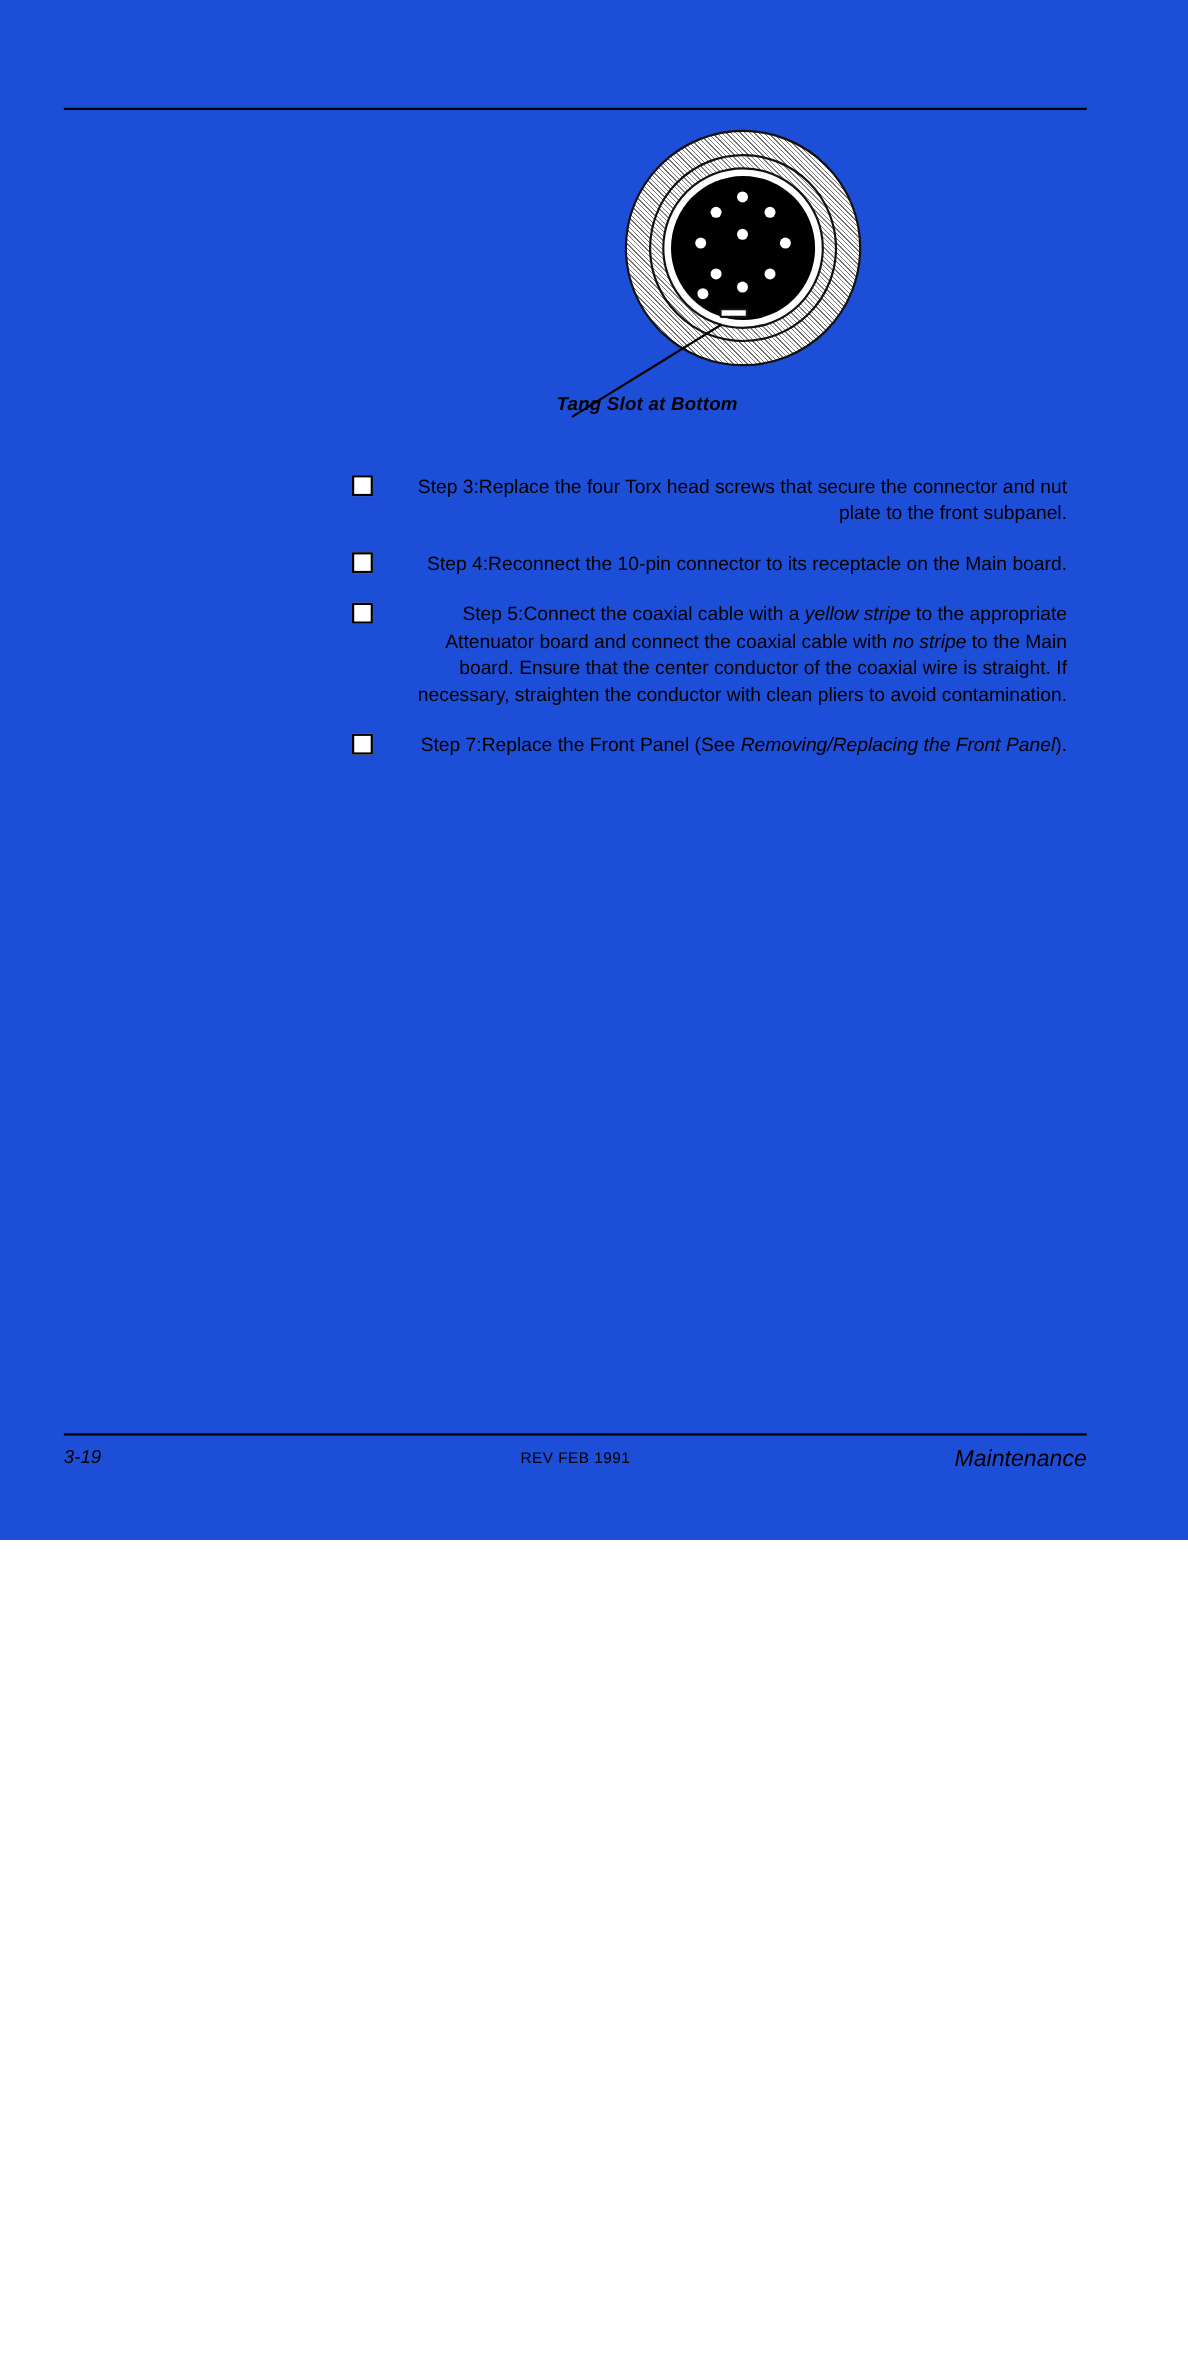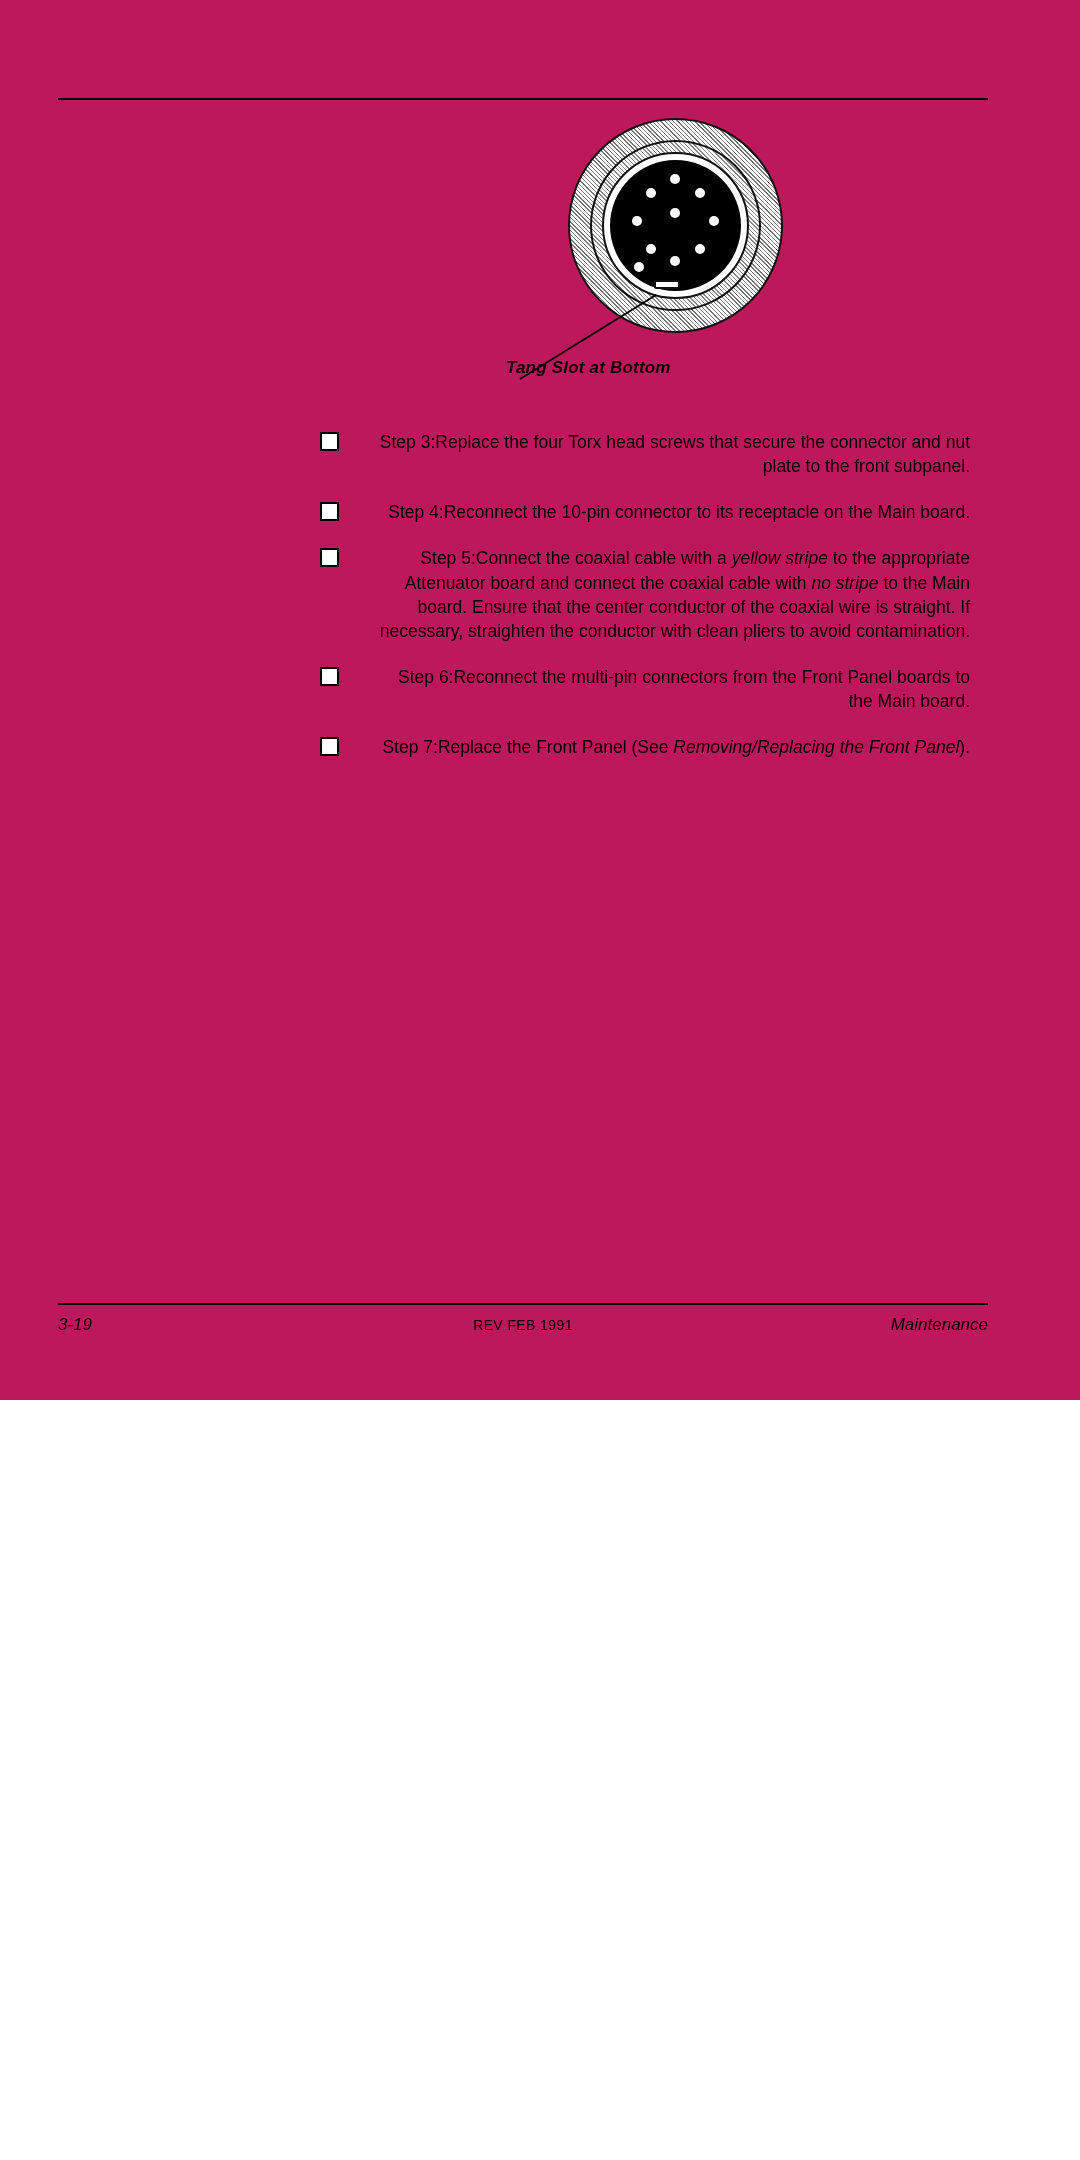--- a/index.html
+++ b/index.html
@@ -15,21 +15,21 @@
     position: relative;
     overflow: hidden;
   }
 
   .page {
     position: absolute;
     top: 0;
     left: 0;
     width: 1080px;
     height: 1400px;
-    background: #be185d;
+    background: #1d4ed8;
   }
 
   .rule {
     position: absolute;
     left: 58px;
     width: 930px;
     height: 2px;
     background: #000000;
   }
   .rule-top { top: 98px; }
@@ -195,21 +195,21 @@
     top: 2px;
     width: 930px;
     text-align: center;
     font-size: 14px;
     letter-spacing: 0.4px;
   }
   .footer-right {
     position: absolute;
     right: 0;
     top: 0;
-    font-size: 17px;
+    font-size: 21px;
     font-style: italic;
   }
 </style>
 </head>
 <body>
 
 <div class="page">
 
   <div class="rule rule-top"></div>
 
@@ -258,26 +258,20 @@
       </div>
     </div>
 
     <div class="step">
       <div class="checkbox"></div>
       <div class="step-text">
         <span class="lbl">Step 5:</span><span>Connect the coaxial cable with a <i>yellow stripe</i> to the appropriate Attenuator board and connect the coaxial cable with <i>no stripe</i> to the Main board. Ensure that the center conductor of the coaxial wire is straight. If necessary, straighten the conductor with clean pliers to avoid contamination.</span>
       </div>
     </div>
 
-    <div class="step">
-      <div class="checkbox"></div>
-      <div class="step-text">
-        <span class="lbl">Step 6:</span><span>Reconnect the multi-pin connectors from the Front Panel boards to the Main board.</span>
-      </div>
-    </div>
 
     <div class="step">
       <div class="checkbox"></div>
       <div class="step-text">
         <span class="lbl">Step 7:</span><span>Replace the Front Panel (See <i>Removing/Replacing the Front Panel</i>).</span>
       </div>
     </div>
 
   </div>
 

